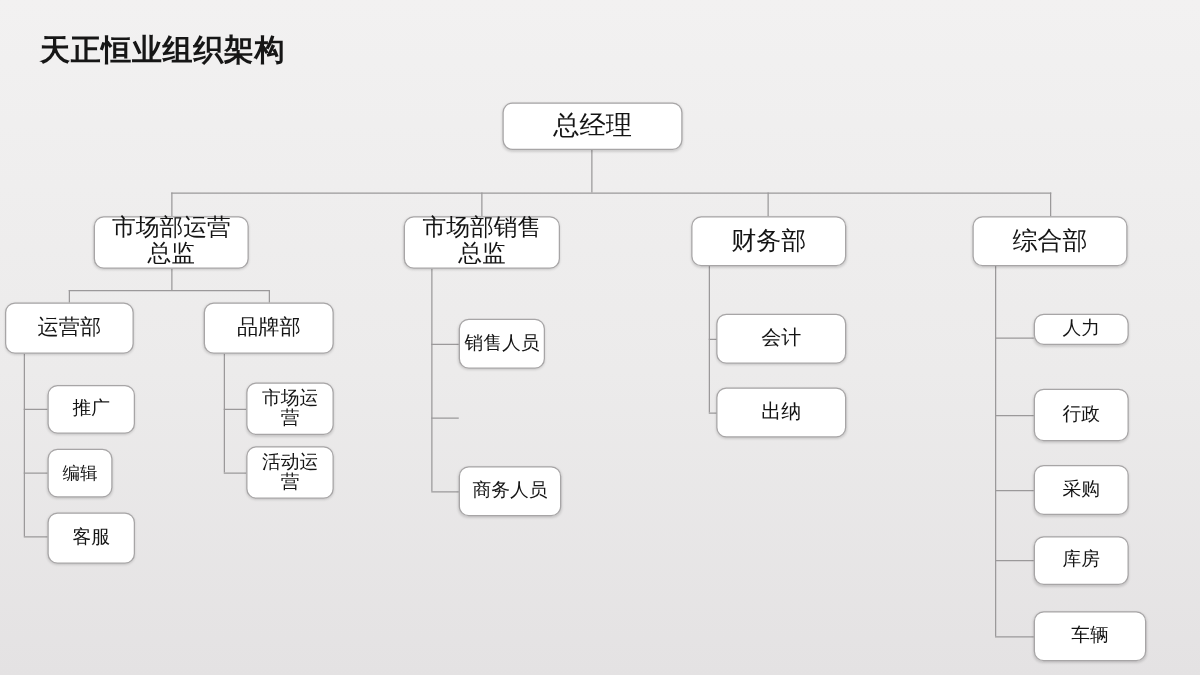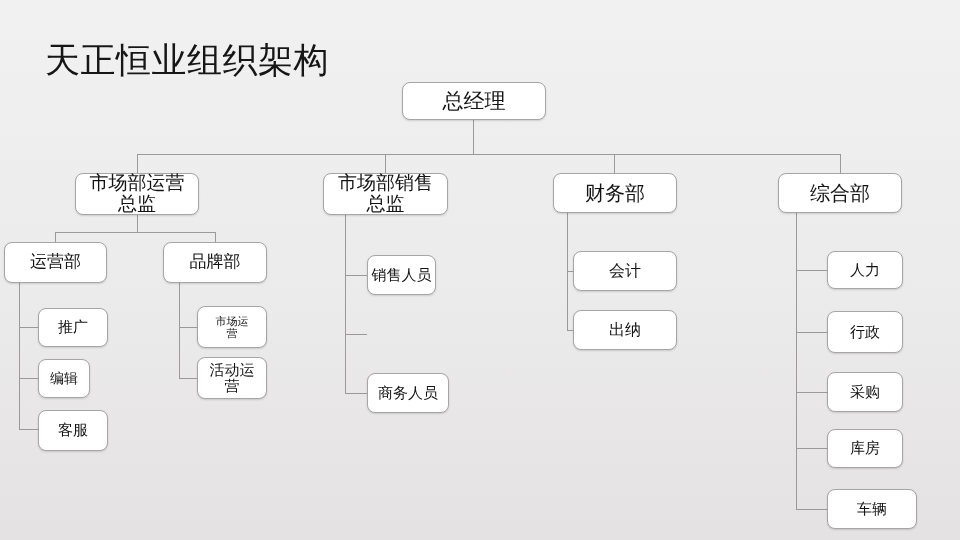--- a/index.html
+++ b/index.html
@@ -3,22 +3,22 @@
 <meta charset="utf-8">
 <style>
   html, body { margin: 0; padding: 0; }
   body {
     width: 960px; height: 540px; overflow: hidden;
     background: linear-gradient(180deg, var(--color-background-top, #f2f1f1) 0%, #ecebeb 55%, var(--color-background-bottom, #e4e2e3) 100%);
     font-family: "Liberation Sans", "DejaVu Sans", sans-serif;
   }
   .slide { position: relative; width: 960px; height: 540px; }
   .title {
-    position: absolute; left: 28px; top: 24px; margin: 17px;
-    font-size: 35px; font-weight: 400; letter-spacing: 0.5px;
+    position: absolute; left: 28px; top: 24px; margin: 4px;
+    font-size: 24px; font-weight: 700; letter-spacing: 0.5px;
     color: var(--color-title, #161616); line-height: 1.1;
   }
   .node {
     position: absolute; box-sizing: border-box;
     background: var(--color-node-fill, #ffffff);
     border: 1px solid var(--color-node-border, #a7a5a6);
     border-radius: 8px;
     display: flex; align-items: center; justify-content: center;
     text-align: center; white-space: pre-line; line-height: 1.1;
     color: var(--color-text, #141414);
@@ -83,30 +83,30 @@
   <div class="node" style="left:553px;top:173px;width:124px;height:40px;font-size:20px">财务部</div>
   <div class="node" style="left:778px;top:173px;width:124px;height:40px;font-size:20px">综合部</div>
 
   <div class="node" style="left:4px;top:242px;width:103px;height:41px;font-size:17px">运营部</div>
   <div class="node" style="left:163px;top:242px;width:104px;height:41px;font-size:17px">品牌部</div>
 
   <div class="node" style="left:38px;top:308px;width:70px;height:39px;font-size:15px">推广</div>
   <div class="node" style="left:38px;top:359px;width:52px;height:39px;font-size:14px">编辑</div>
   <div class="node" style="left:38px;top:410px;width:70px;height:41px;font-size:15px">客服</div>
 
-  <div class="node" style="left:197px;top:306px;width:70px;height:42px;font-size:11px">市场运
+  <div class="node" style="left:197px;top:306px;width:70px;height:42px;font-size:15px">市场运
 营</div>
   <div class="node" style="left:197px;top:357px;width:70px;height:42px;font-size:15px">活动运
 营</div>
 
   <div class="node" style="left:367px;top:255px;width:69px;height:40px;font-size:15px">销售人员</div>
   <div class="node" style="left:367px;top:373px;width:82px;height:40px;font-size:15px">商务人员</div>
 
   <div class="node" style="left:573px;top:251px;width:104px;height:40px;font-size:16px">会计</div>
   <div class="node" style="left:573px;top:310px;width:104px;height:40px;font-size:16px">出纳</div>
 
-  <div class="node" style="left:827px;top:251px;width:76px;height:38px;font-size:15px">人力</div>
+  <div class="node" style="left:827px;top:251px;width:76px;height:25px;font-size:15px">人力</div>
   <div class="node" style="left:827px;top:311px;width:76px;height:42px;font-size:15px">行政</div>
   <div class="node" style="left:827px;top:372px;width:76px;height:40px;font-size:15px">采购</div>
   <div class="node" style="left:827px;top:429px;width:76px;height:39px;font-size:15px">库房</div>
   <div class="node" style="left:827px;top:489px;width:90px;height:40px;font-size:15px">车辆</div>
 
 </div>
 
 </body></html>

